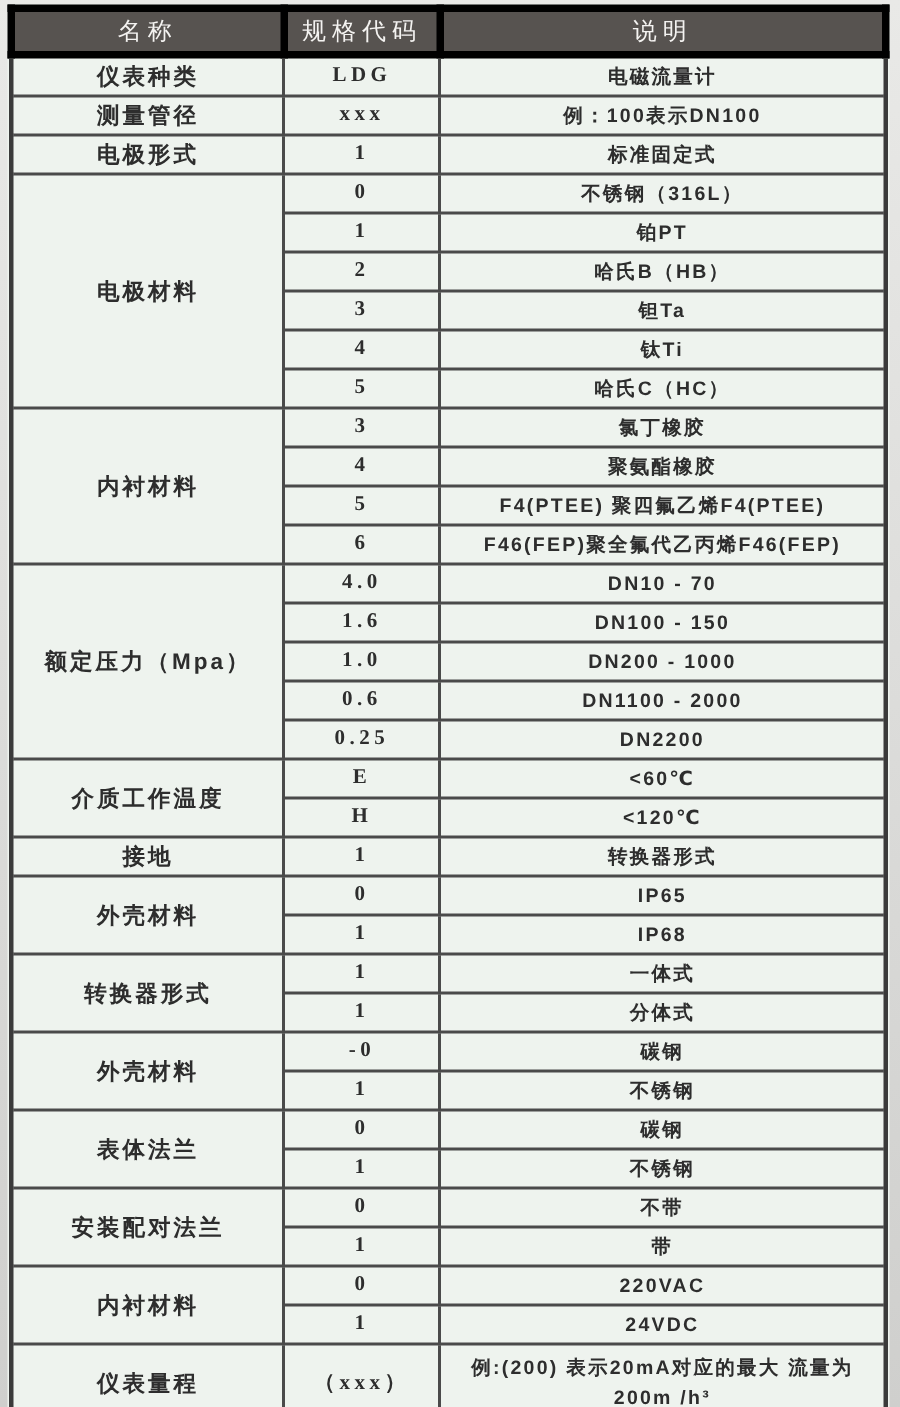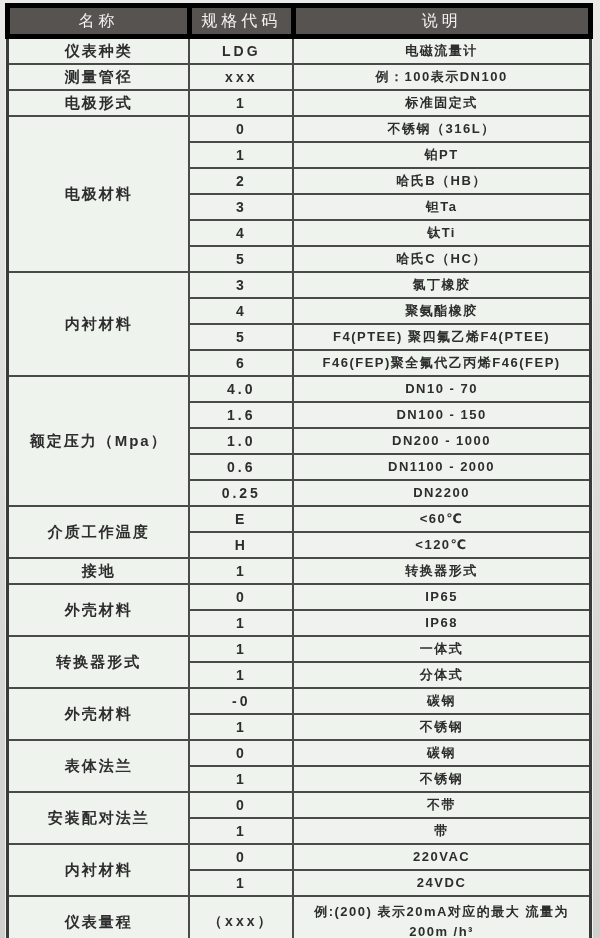--- a/index.html
+++ b/index.html
@@ -53,20 +53,21 @@
     overflow: hidden;
   }
   td.name-cell {
     font-size: 15px;
     letter-spacing: 2px;
     margin-left: 24px;
   }
   td.code-cell {
     font-size: 14px;
     letter-spacing: 3px;
+    font-family: Liberation Serif, serif;
   }
   td.desc-cell {
     font-size: 13px;
     line-height: 1.55;
   }
   tr.tall td {
     height: 48px;
   }
   tbody tr td {
     height: 22px;

